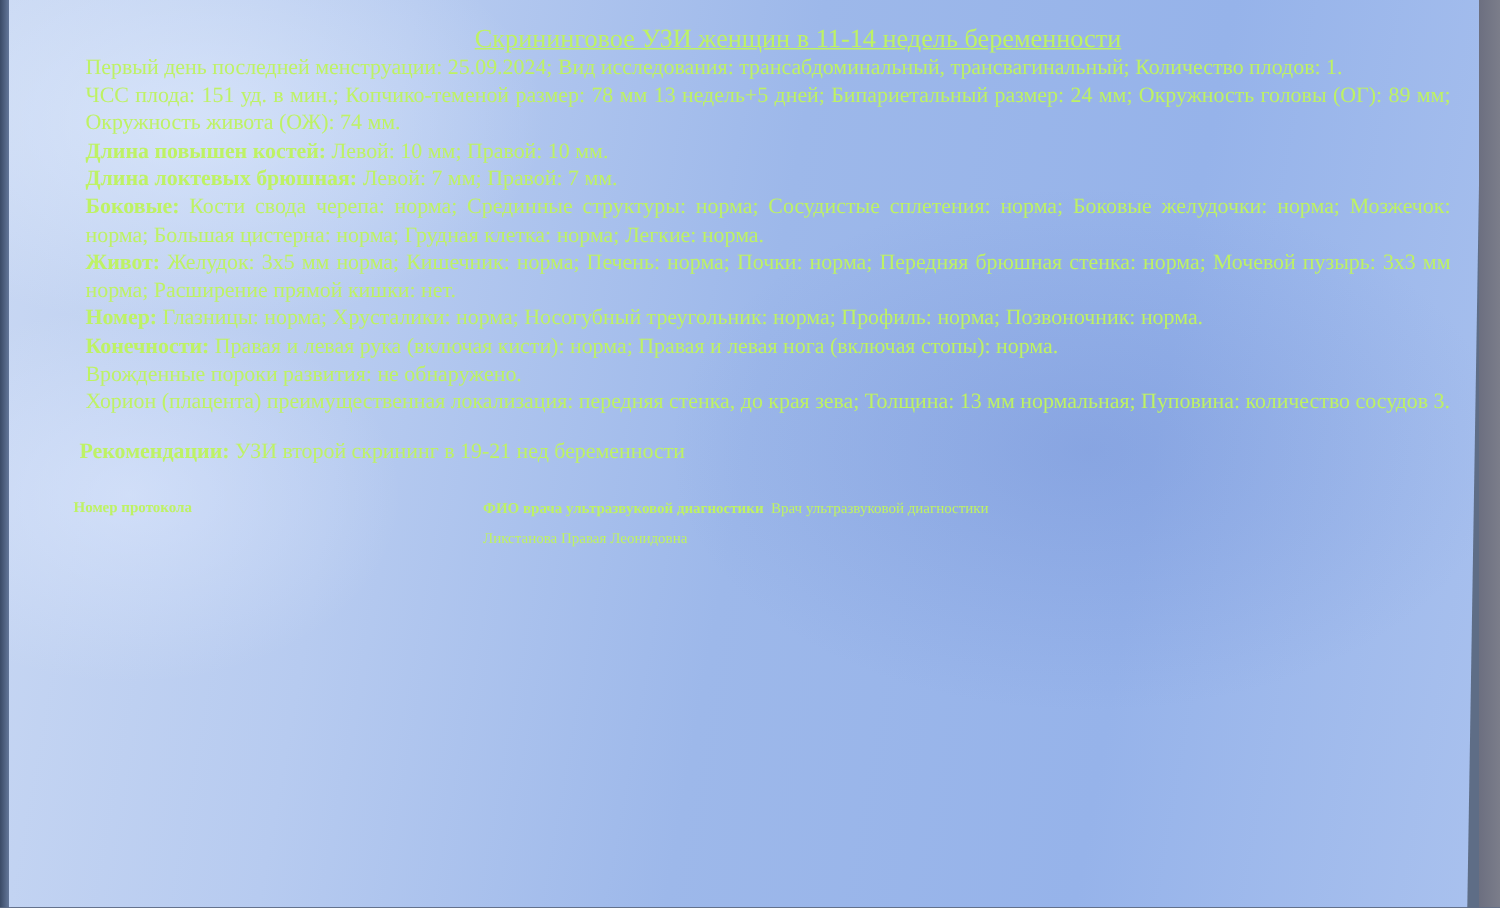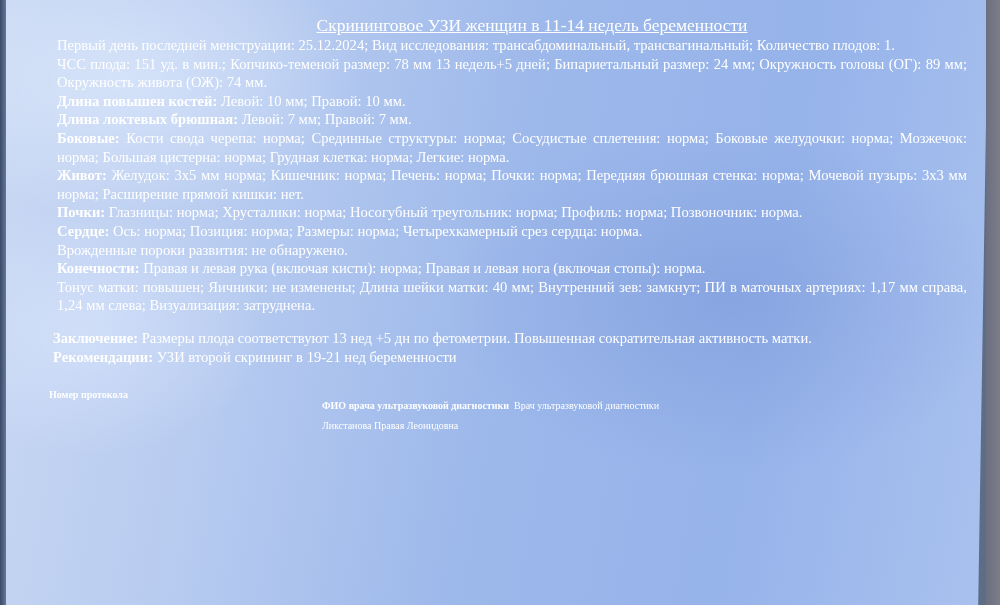--- a/index.html
+++ b/index.html
@@ -20,64 +20,62 @@
         radial-gradient(ellipse 400px 250px at 720px 300px, rgba(90,120,200,0.25), rgba(90,120,200,0) 70%),
         linear-gradient(100deg, #c9d8f3 0%, #b7cbf0 25%, #9db8ea 50%, #96b3ea 75%, #a9c1ee 100%);
       clip-path: polygon(0 0, 100% 0, 99% 100%, 0 100%);
     }
     .edge-right {
       position: absolute; right: 0; top: 0; width: 14px; height: 605px;
       background: linear-gradient(90deg, #6c6f80, #7b7d8a);
     }
     .doc {
       position: absolute; left: 57px; top: 14px; width: 910px;
-      color: #ffffff; font-size: 14.6px; line-height: 18.6px;
+      color: #bef264; font-size: 14.6px; line-height: 18.6px;
     }
     .title {
       text-align: center; font-size: 17.5px; line-height: 22px;
       text-decoration: underline; margin-left: 40px; margin-bottom: 0;
     }
     .line { margin: 0; text-align: justify; }
     .b { font-weight: bold; }
     .gap { height: 14px; }
     .footer { position: relative; height: 60px; margin-top: 14px; font-size: 10px; }
     .proto { position: absolute; left: -8px; top: 6px; font-weight: bold; }
-    .doctor { position: absolute; left: 265px; top: 16px; line-height: 20px; font-family: "Liberation Sans Narrow","Liberation Serif", serif; }
+    .doctor { position: absolute; left: 265px; top: 6px; line-height: 20px; font-family: "Liberation Sans Narrow","Liberation Serif", serif; }
     .doctor .b { font-weight: bold; }
     .shift1 { margin-left: -4px; }
   </style>
 </head>
 <body>
 
 <div class="edge-left"></div>
 <div class="paper"></div>
 <div class="edge-right"></div>
 
 <div class="doc">
   <div class="title">Скрининговое УЗИ женщин в 11-14 недель беременности</div>
 
-  <p class="line">Первый день последней менструации: 25.12.2024; Вид исследования: трансабдоминальный, трансвагинальный; Количество плодов: 1.</p>
+  <p class="line">Первый день последней менструации: 25.09.2024; Вид исследования: трансабдоминальный, трансвагинальный; Количество плодов: 1.</p>
   <p class="line">ЧСС плода: 151 уд. в мин.; Копчико-теменой размер: 78 мм  13 недель+5 дней; Бипариетальный размер: 24 мм; Окружность головы (ОГ): 89 мм; Окружность живота (ОЖ): 74 мм.</p>
 
   <p class="line"><span class="b">Длина повышен костей:</span><span> Левой: 10 мм; Правой: 10 мм.</span></p>
   <p class="line"><span class="b">Длина локтевых брюшная:</span><span> Левой: 7 мм; Правой: 7 мм.</span></p>
 
 
   <p class="line"><span class="b">Боковые:</span><span> Кости свода черепа: норма; Срединные структуры: норма; Сосудистые сплетения: норма; Боковые желудочки: норма; Мозжечок: норма; Большая цистерна: норма; Грудная клетка: норма; Легкие: норма.</span></p>
   <p class="line"><span class="b">Живот:</span><span> Желудок: 3x5 мм норма; Кишечник: норма; Печень: норма; Почки: норма; Передняя брюшная стенка: норма; Мочевой пузырь: 3x3 мм норма; Расширение прямой кишки: нет.</span></p>
-  <p class="line"><span class="b">Почки:</span><span> Глазницы: норма; Хрусталики: норма; Носогубный треугольник: норма; Профиль: норма; Позвоночник: норма.</span></p>
-  <p class="line"><span class="b">Сердце:</span><span> Ось: норма; Позиция: норма; Размеры: норма; Четырехкамерный срез сердца: норма.</span></p>
+  <p class="line"><span class="b">Номер:</span><span> Глазницы: норма; Хрусталики: норма; Носогубный треугольник: норма; Профиль: норма; Позвоночник: норма.</span></p>
+  <p class="line"><span class="b">Конечности:</span><span> Правая и левая рука (включая кисти): норма; Правая и левая нога (включая стопы): норма.</span></p>
+
   <p class="line">Врожденные пороки развития:  не обнаружено.</p>
-
-  <p class="line"><span class="b">Конечности:</span><span> Правая и левая рука (включая кисти): норма; Правая и левая нога (включая стопы): норма.</span></p>
-  <p class="line">Тонус матки: повышен; Яичники: не изменены; Длина шейки матки: 40 мм; Внутренний зев: замкнут; ПИ в маточных артериях: 1,17 мм справа,  1,24 мм слева; Визуализация: затруднена.</p>
+  <p class="line">Хорион (плацента) преимущественная локализация: передняя стенка, до края зева; Толщина: 13 мм нормальная; Пуповина: количество сосудов 3.</p>
 
   <div class="gap"></div>
 
-  <p class="line shift1"><span class="b">Заключение:</span><span> Размеры плода соответствуют 13 нед +5 дн по фетометрии. Повышенная сократительная активность матки.</span></p>
   <p class="line shift1"><span class="b">Рекомендации:</span><span> УЗИ второй скрининг в 19-21 нед беременности</span></p>
 
   <div class="footer">
     <div class="proto">Номер протокола</div>
     <div class="doctor">
       <div><span class="b">ФИО врача ультразвуковой диагностики</span><span style="white-space:pre">  Врач ультразвуковой диагностики</span></div>
       <div>Ликстанова Правая Леонидовна</div>
     </div>
   </div>
 </div>

